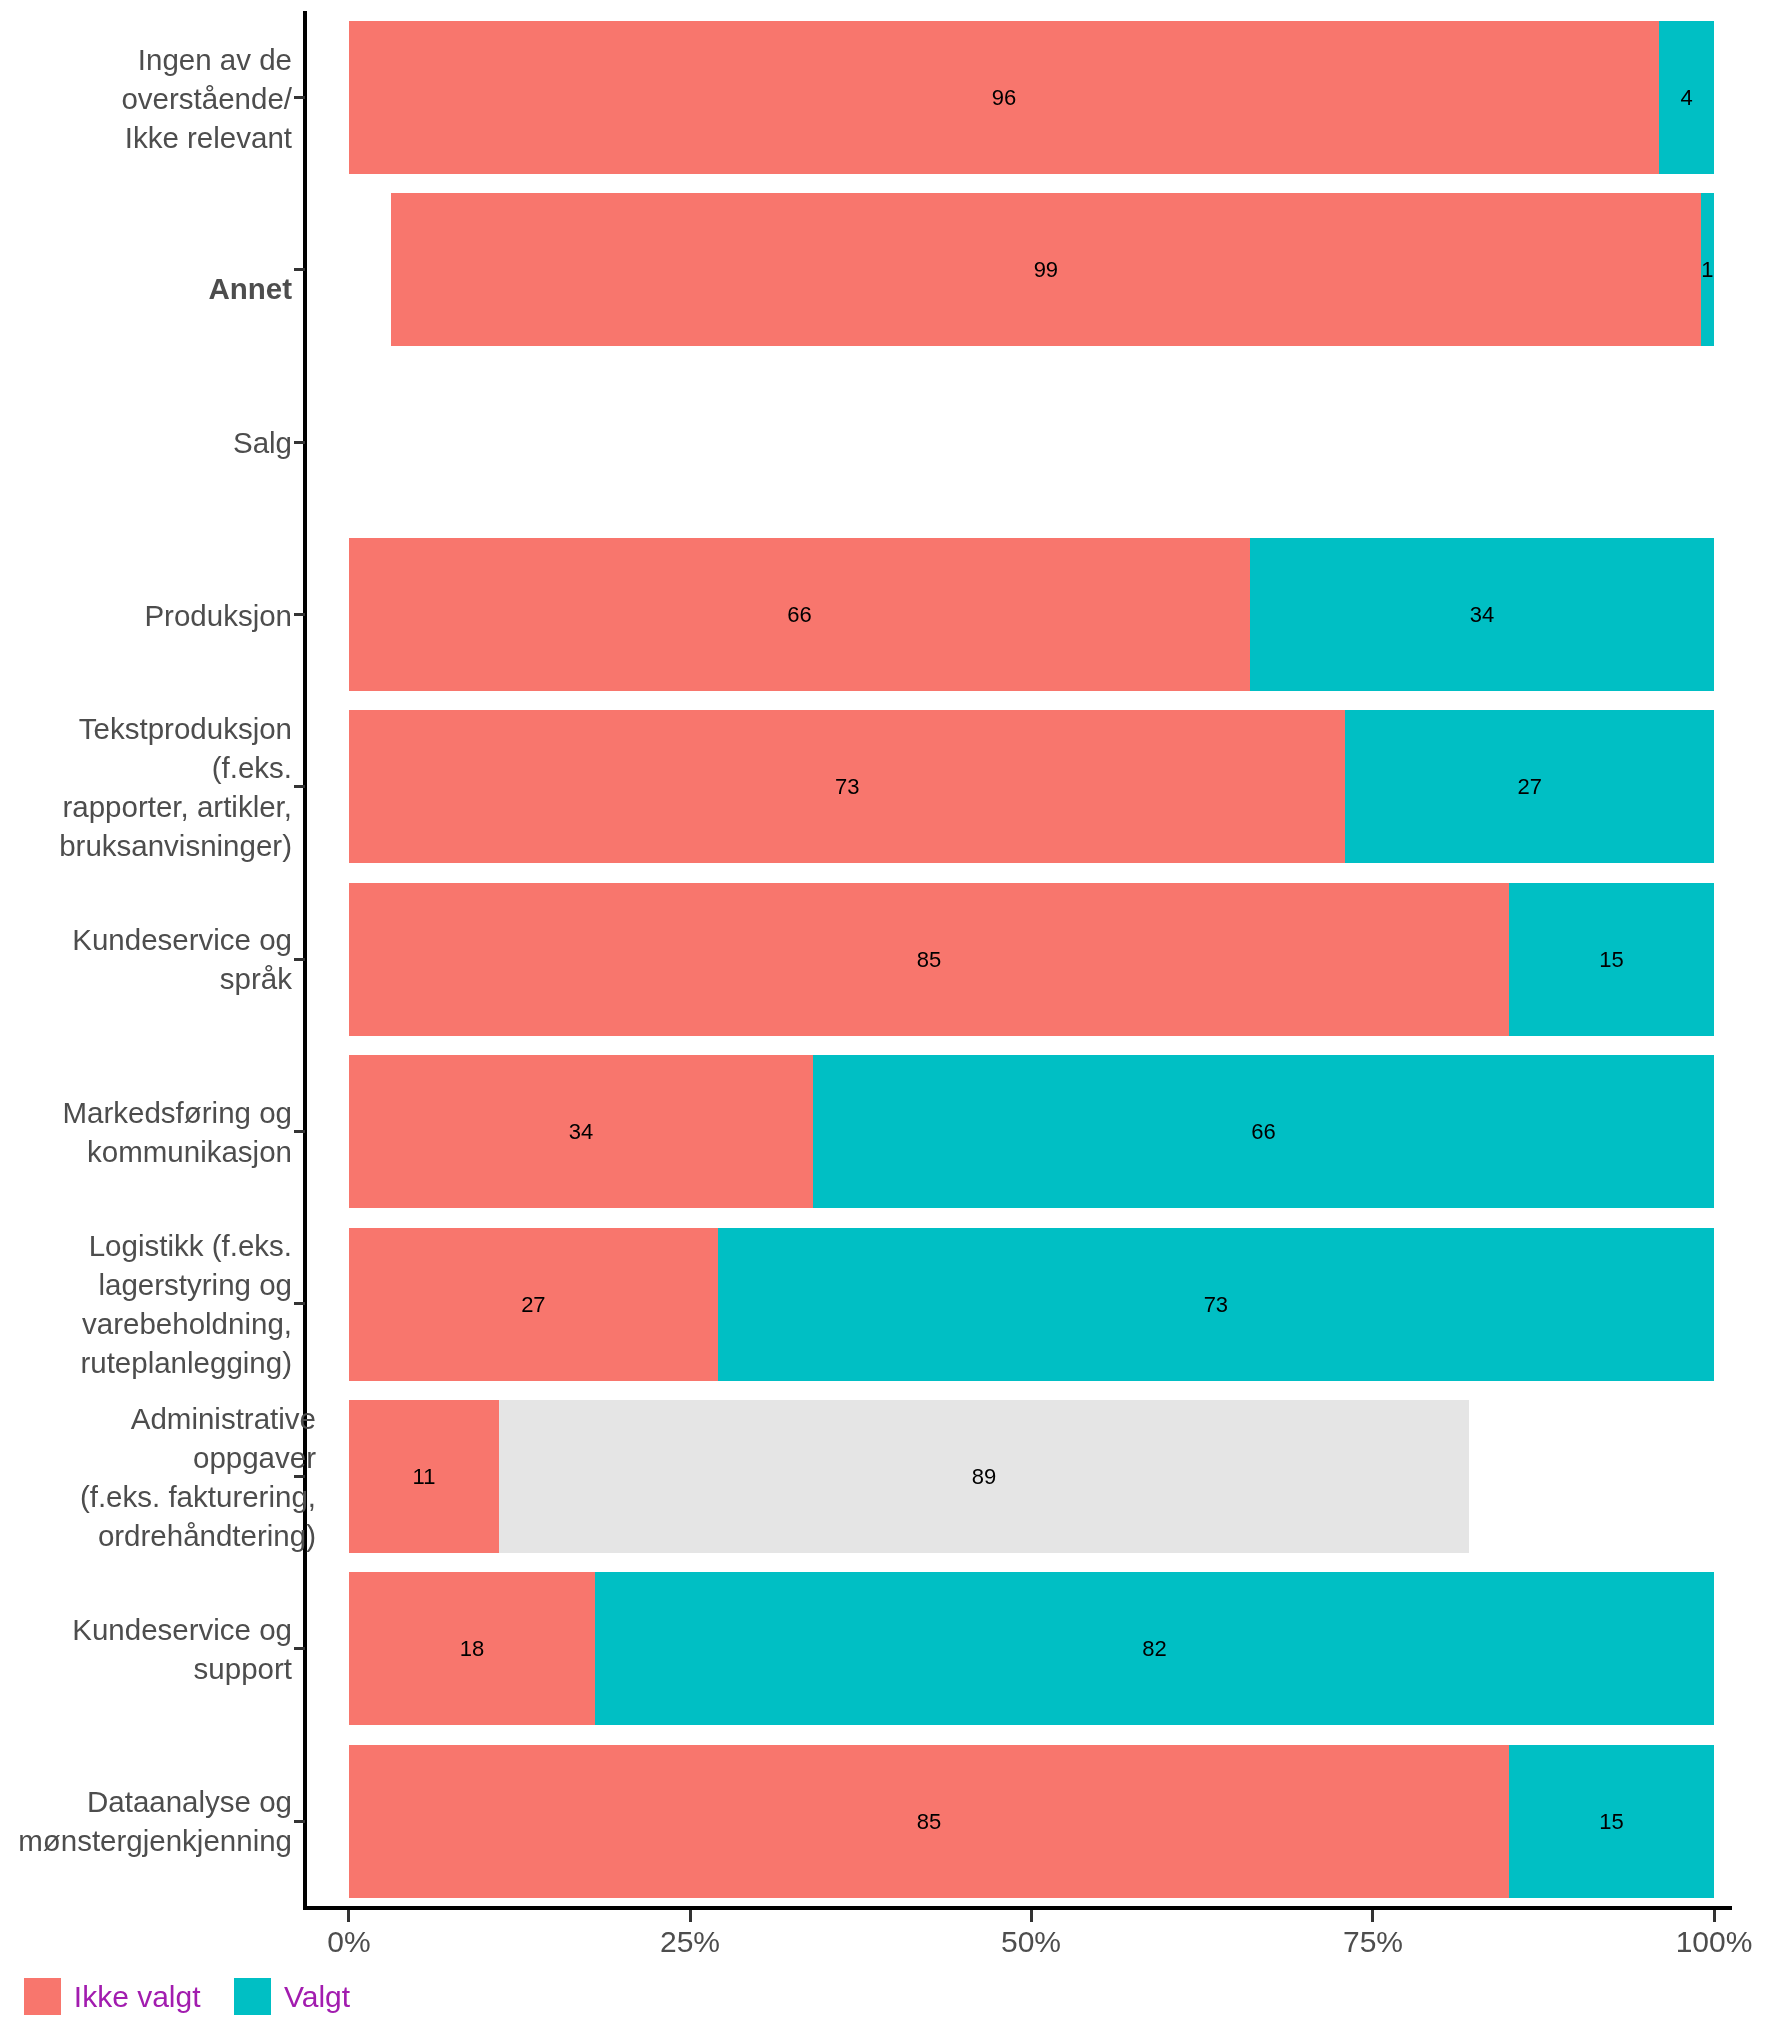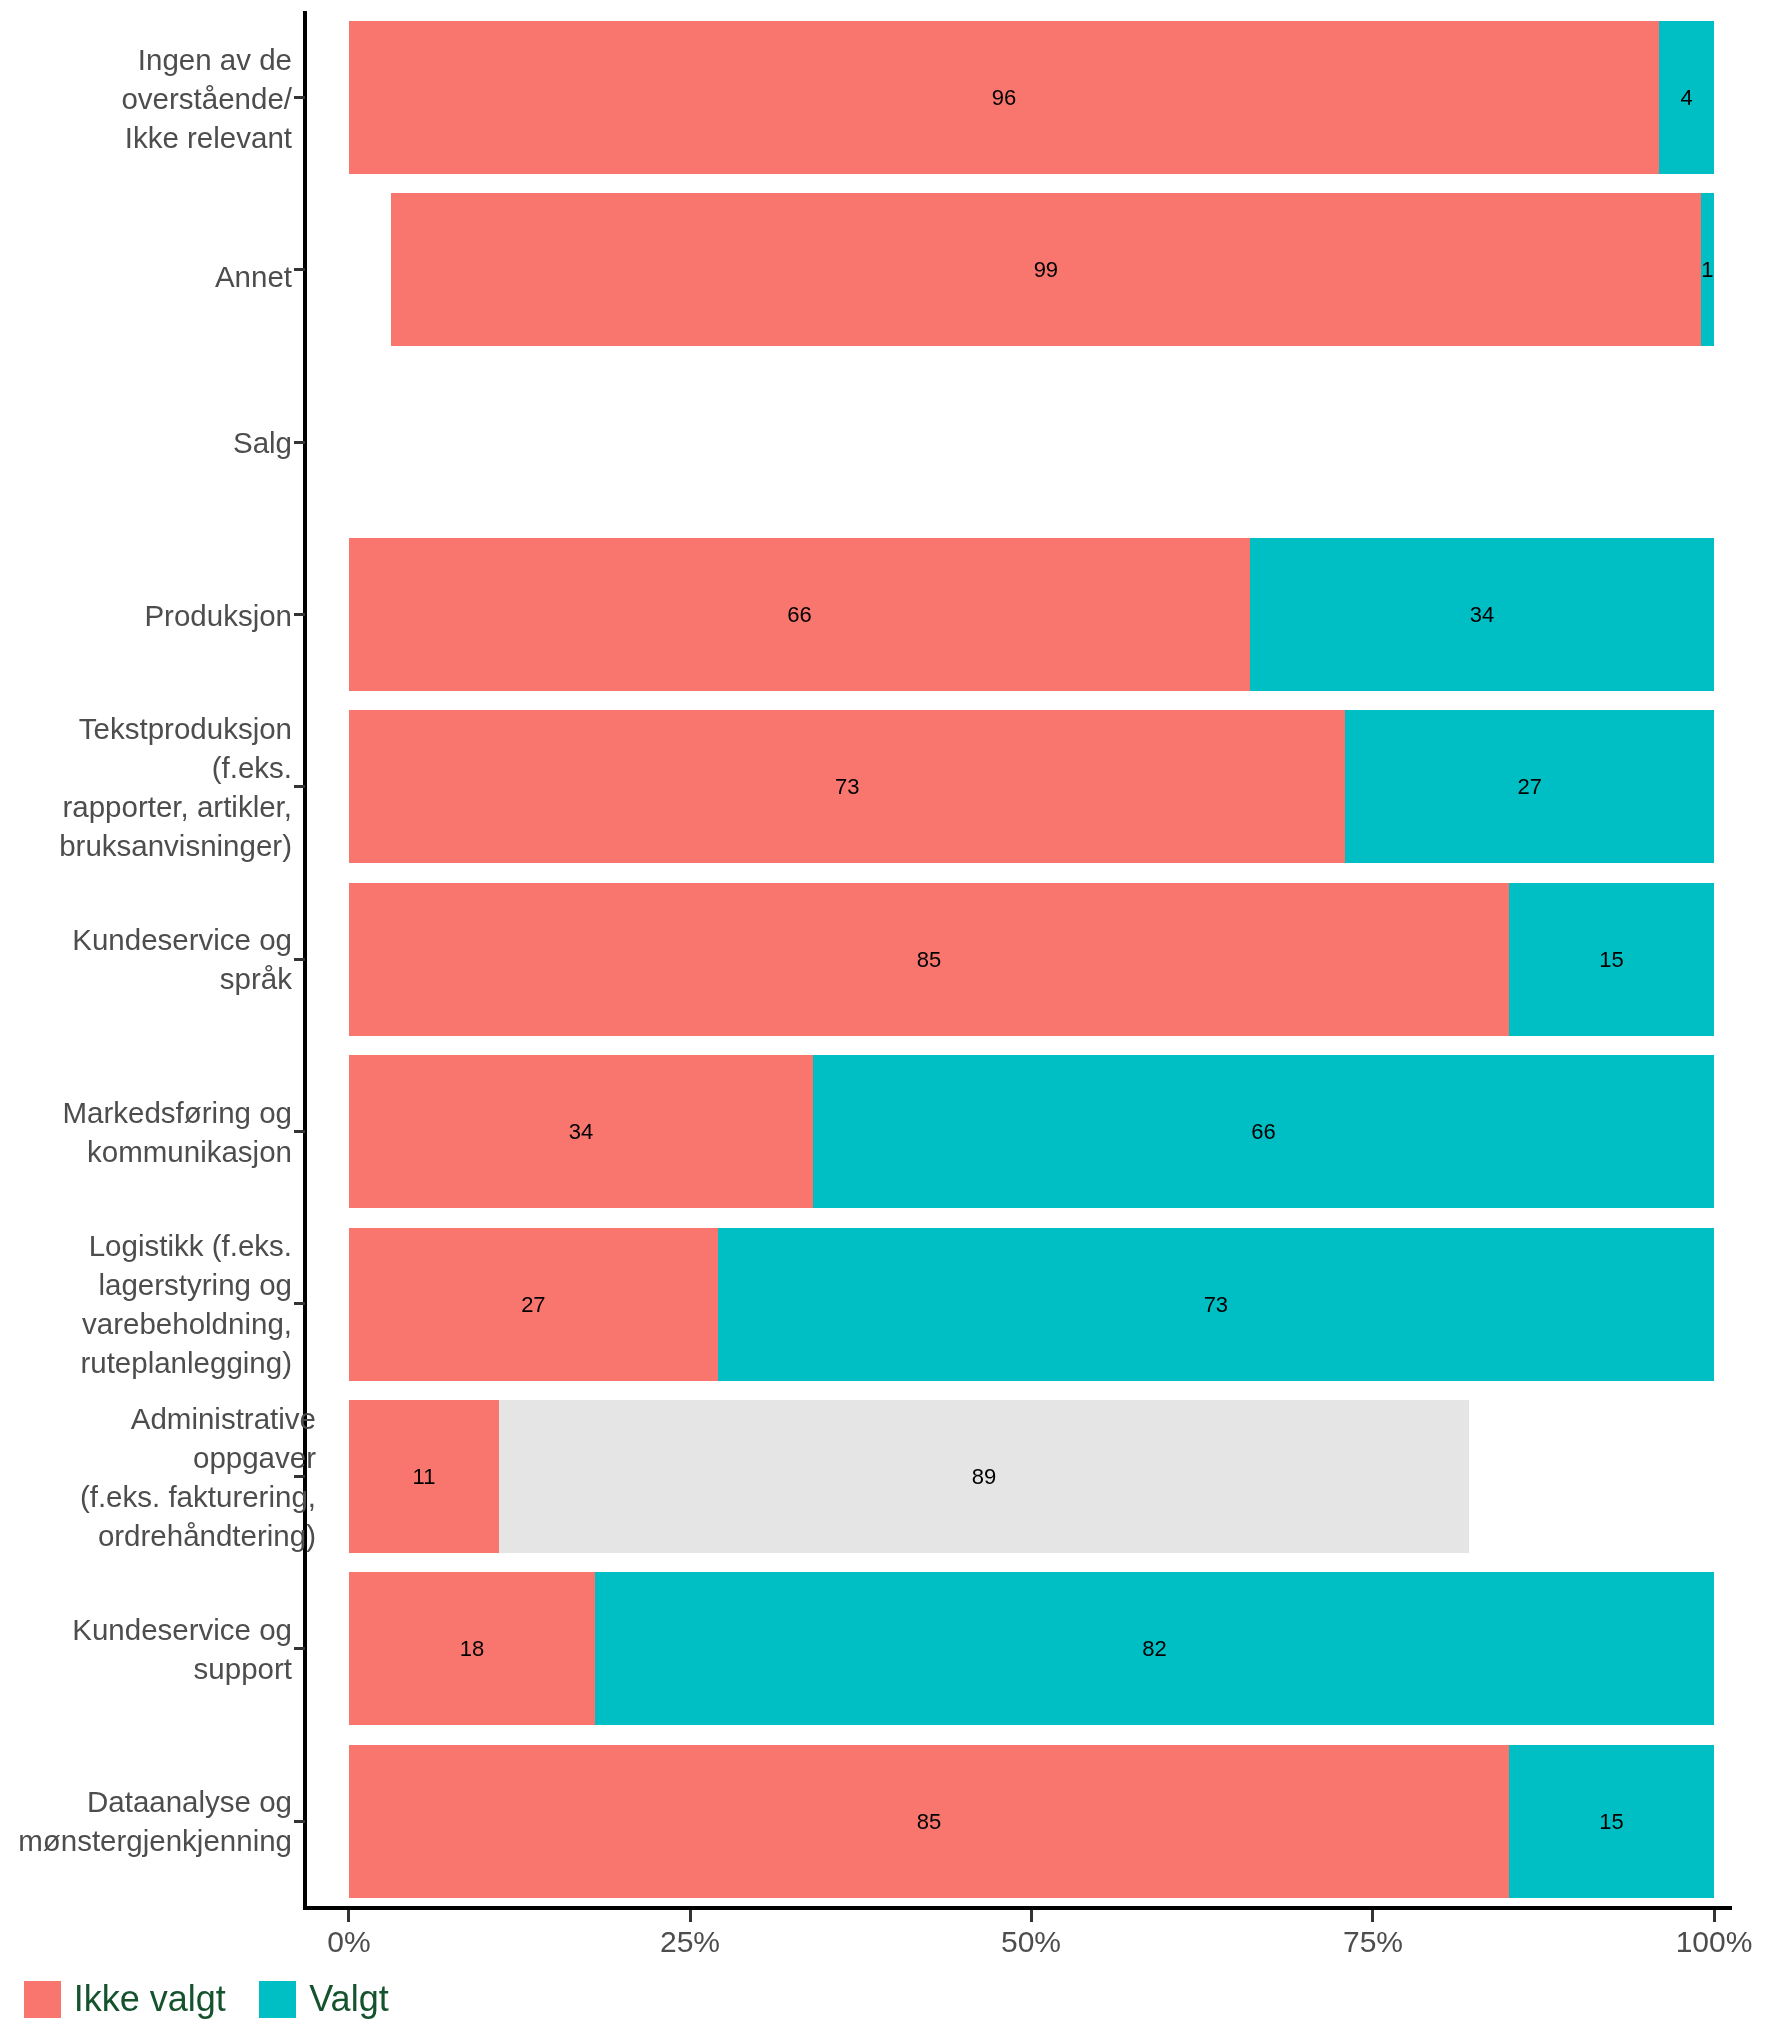--- a/index.html
+++ b/index.html
@@ -128,40 +128,40 @@
     flex-direction: row;
     align-items: center;
     margin-right: 16px;
   }
   .legend-swatch {
     width: 37px;
     height: 37px;
     margin-right: 12.8px;
   }
   .legend-text {
-    font-size: 36px;
-    color: #14532d;
+    font-size: 30px;
+    color: #a21caf;
     white-space: nowrap;
     margin-right: 17.6px;
   }
 </style>
 </head>
 <body>
 
 <div id="chart-root">
 
   <div id="y-axis-line"></div>
   <div id="x-axis-line"></div>
 
   <div id="cat-labels">
       <div class="cat-label-box" style="top: 34px; height: 128px;">
         <span>Ingen av de overstående/
 Ikke relevant</span>
       </div>
-      <div class="cat-label-box" style="top: 212px; height: 128px;">
+      <div class="cat-label-box" style="top: 224px; height: 128px; font-weight: bold;">
         <span>Annet</span>
       </div>
       <div class="cat-label-box" style="top: 378px; height: 128px;">
         <span>Salg</span>
       </div>
       <div class="cat-label-box" style="top: 551px; height: 128px;">
         <span>Produksjon</span>
       </div>
       <div class="cat-label-box" style="top: 723px; height: 128px;">
         <span>Tekstproduksjon (f.eks.

